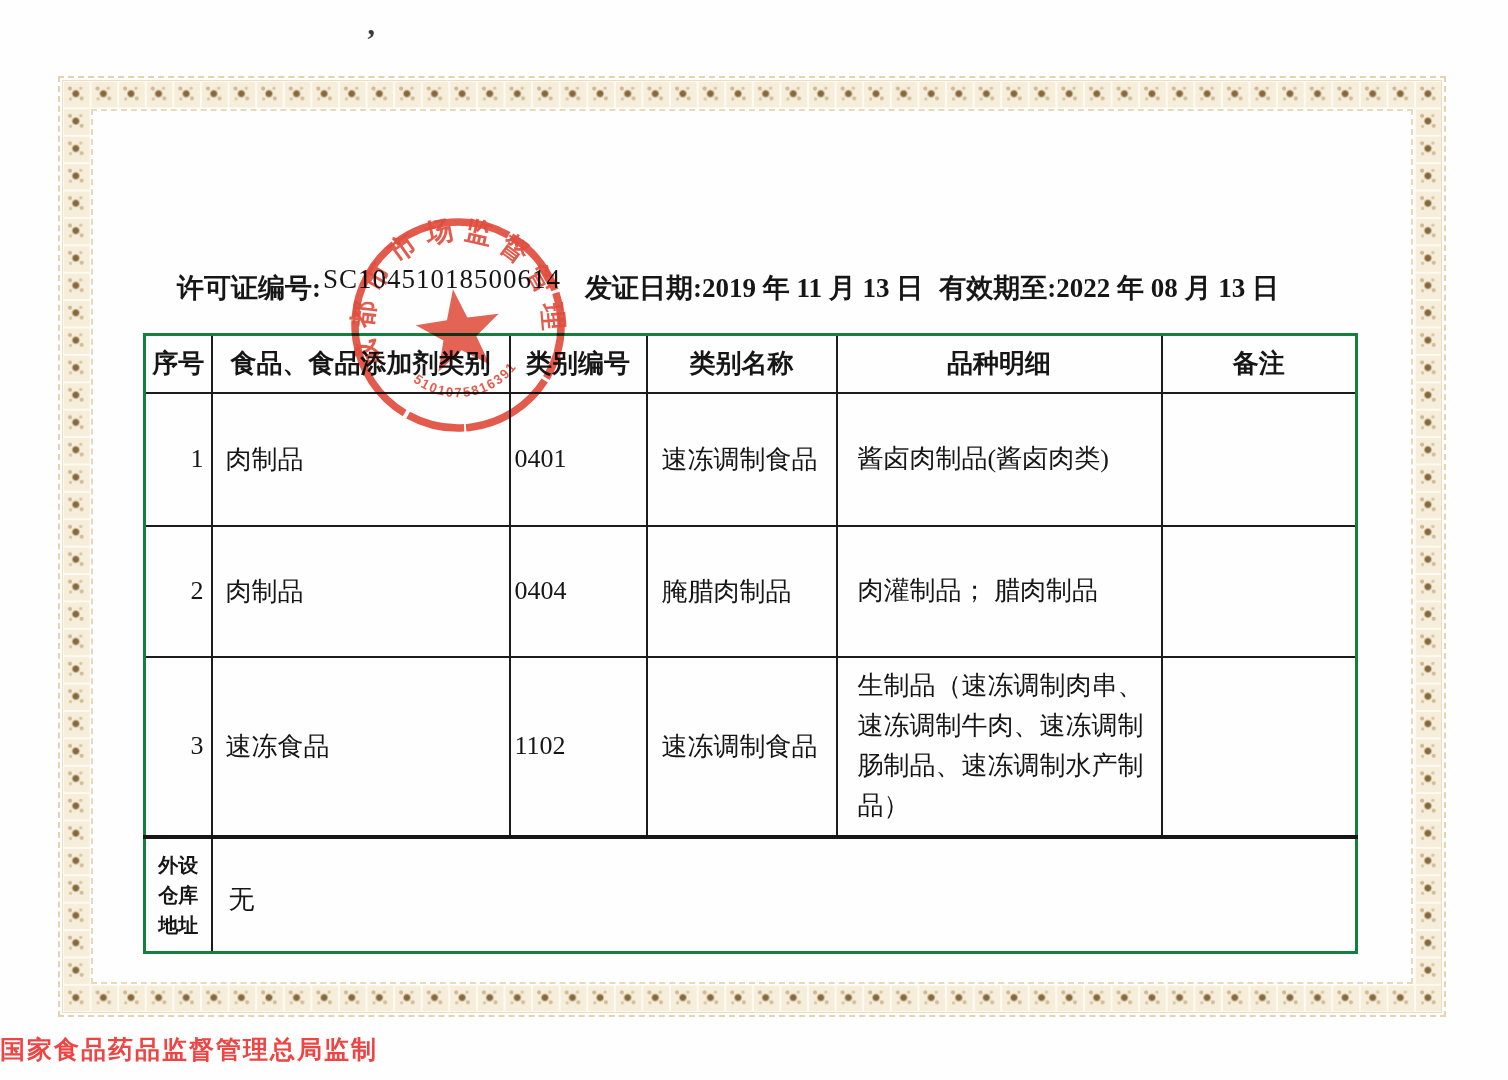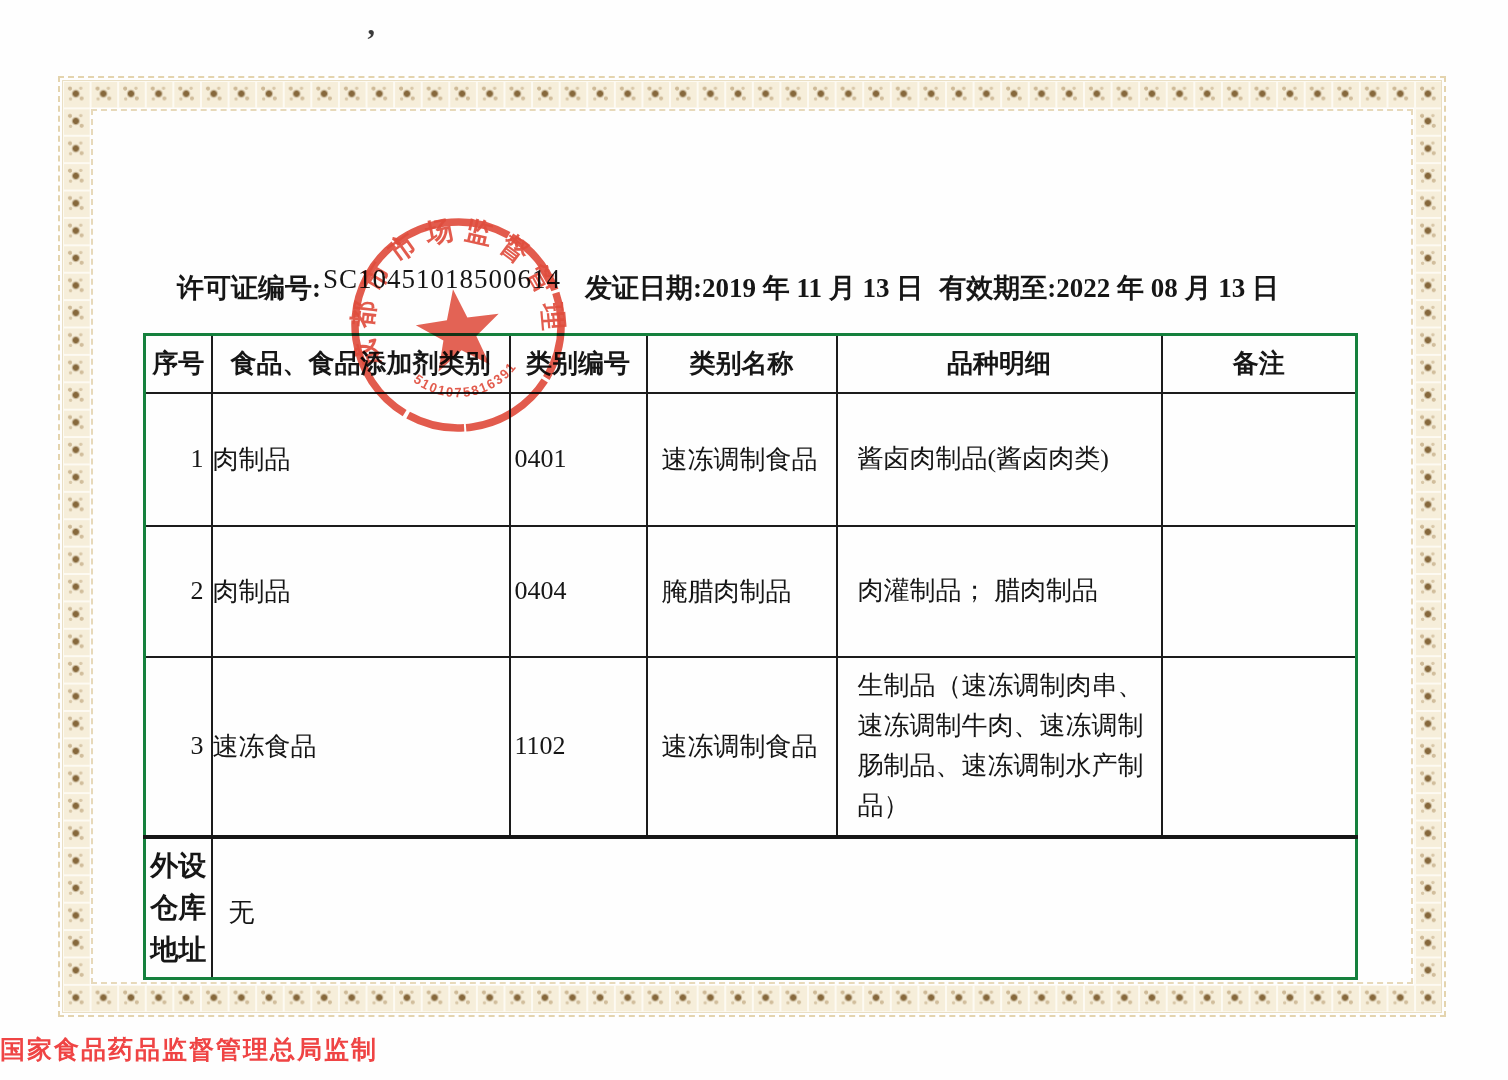--- a/index.html
+++ b/index.html
@@ -60,31 +60,31 @@
     font-size:26px;
   }
   table.license-table td, table.license-table th{
     border:2px solid #1c1c1c; vertical-align:middle;
     overflow:hidden;
   }
   table.license-table{ border:3px solid #15803d; }
   th{ font-weight:bold; text-align:center; padding:6px 2px; }
   .row-header th{ height:58px; }
   td.cell-no{ text-align:right; padding-right:7px; }
-  td.cell-category{ }
+  td.cell-category{ padding-left:13px; }
   td.cell-code{ padding-left:4px; }
   td.cell-name{ padding-left:14px; }
   td.cell-detail{ padding:8px 6px 8px 20px; line-height:1.55; }
   tr.data-row-1 td{ height:133px; }
   tr.data-row-2 td{ height:131px; }
   tr.data-row-3 td{ height:134px;margin-top:11px; }
   tr.warehouse-row td{ height:116px; border-top:4px solid #161616; }
   td.wh-label{
     font-weight:bold; text-align:center; vertical-align:middle;
-    line-height:1.5; padding:6px 4px; font-size:28px;
+    line-height:1.5; padding:6px 4px; font-size:20px;
   }
   td.wh-value{ vertical-align:top; text-align:left; padding:10px 0 0 16px; }
 
   .footer{
     position:absolute; left:0; top:1033px; width:100%;
     font-weight:bold; font-size:25px;
     letter-spacing:2px; color:#ef4444;
   }
 
   

